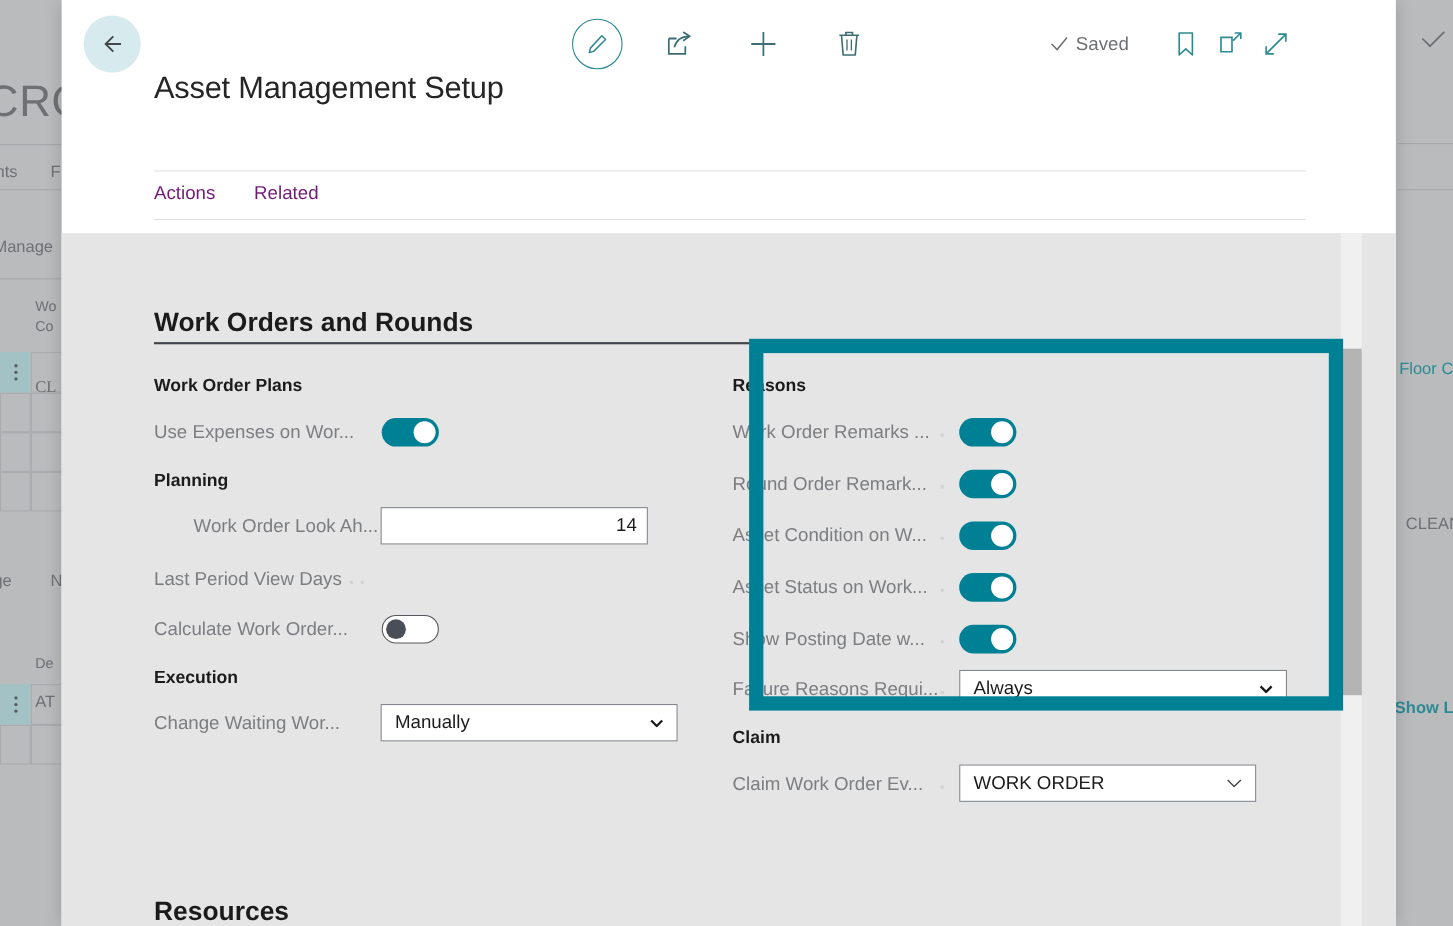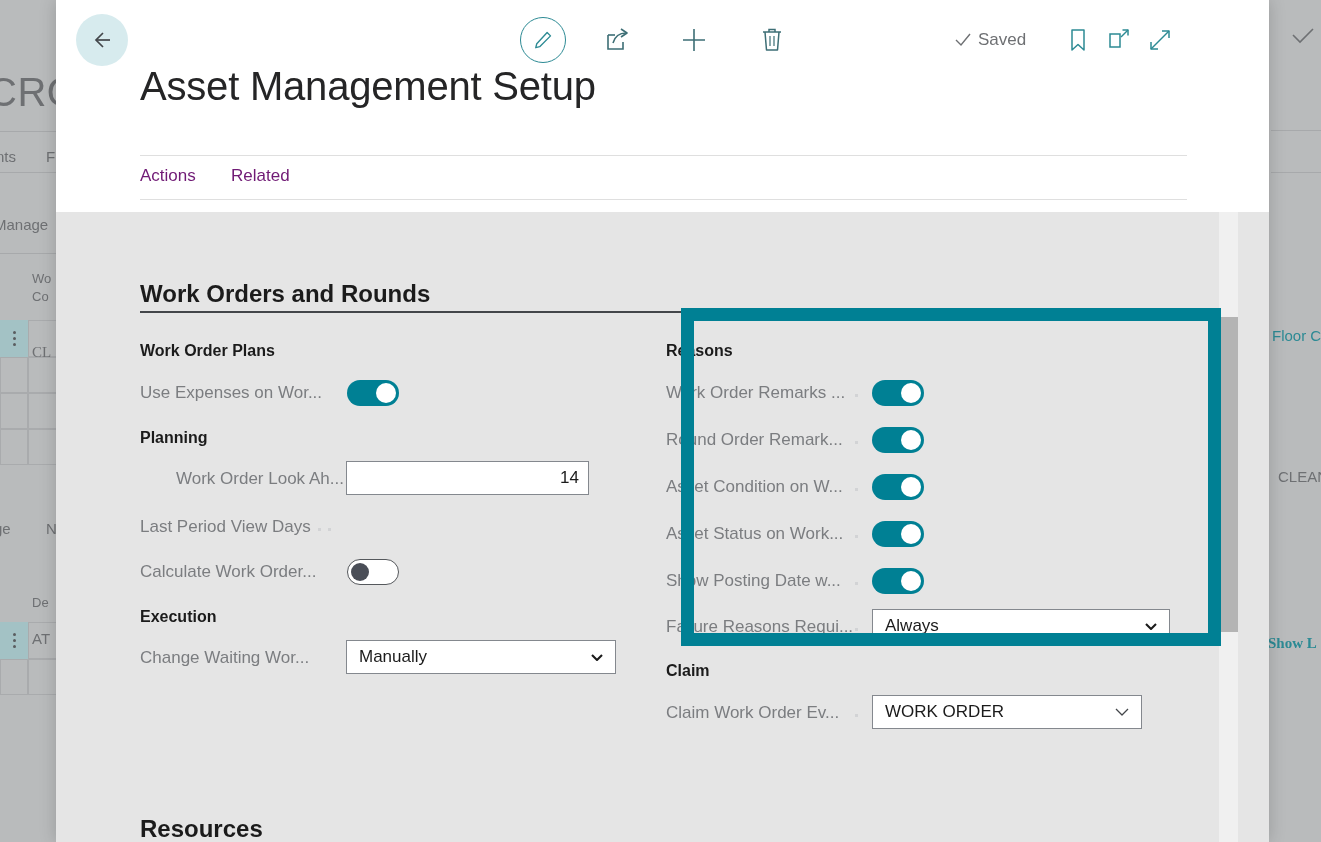--- a/index.html
+++ b/index.html
@@ -44,21 +44,21 @@
     font-size: 15px;
     white-space: nowrap;
   }
   .bd-text.small { font-size: 13px; }
   .bd-link {
     position: absolute;
     color: #2c8a94;
     font-size: 15px;
     white-space: nowrap;
   }
-  .bd-link.bold { font-weight: bold; font-family: Liberation Serif, serif; }
+  .bd-link.bold { font-weight: bold; }
   .bd-cell {
     position: absolute;
     border: 1px solid #a9abad;
     background: #b9bbbc;
   }
   .bd-sel {
     position: absolute;
     background: #a3c2c5;
     display: flex;
     align-items: center;
@@ -126,21 +126,21 @@
     gap: 6px;
     color: #6e7073;
     font-size: 17px;
     white-space: nowrap;
   }
 
   
   .page-title {
     position: absolute;
     left: 84px; top: 64px;
-    font-size: 40px;
+    font-size: 28px;
     font-weight: 400;
     color: #252526;
     letter-spacing: -.2px;
     white-space: nowrap;
   }
 
   
   .tabstrip-top {
     position: absolute;
     left: 84px; top: 155px;

